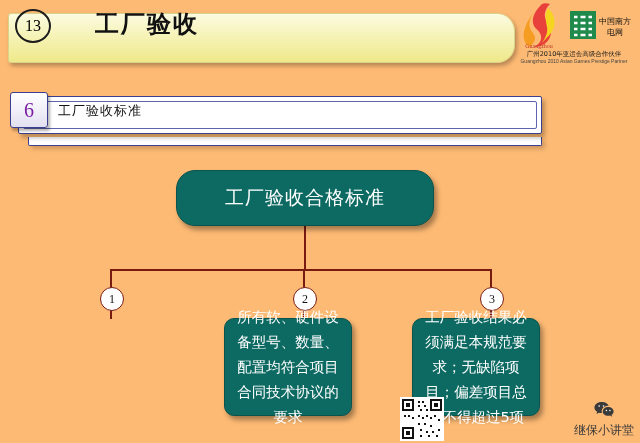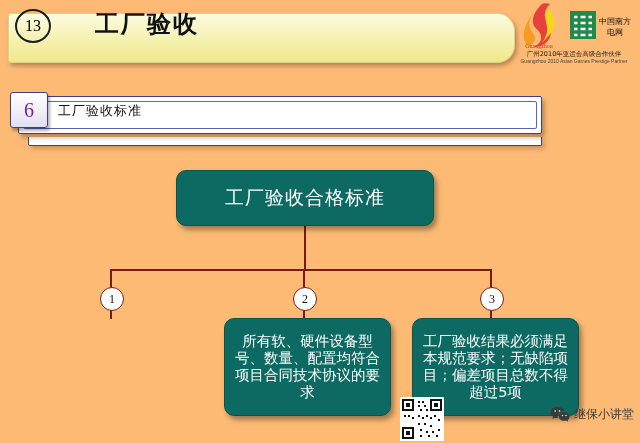--- a/index.html
+++ b/index.html
@@ -176,26 +176,27 @@
     text-align: center;
     box-sizing: border-box;
   }
   .node-root {
     left: 176px;
     top: 170px;
     width: 258px;
     height: 56px;
     font-size: 19px;
     letter-spacing: 1px;
+    border-radius: 19px;
   }
   .node-leaf {
-    width: 167px;
+    width: 128px;
     height: 98px;
     font-size: 14.5px;
-    line-height: 17px;
+    line-height: 25px;
     padding: 4px 8px;
   }
   .leaf1 { left: 30px;  top: 318px; }
   .leaf2 { left: 224px; top: 318px; }
   .leaf3 { left: 412px; top: 318px; }
 
   .connector {
     position: absolute;
     background: #7a1b12;
   }
@@ -218,24 +219,25 @@
     position: absolute;
     left: 196px;
     bottom: 2px;
     font-size: 11px;
     color: #666;
     font-family: "DejaVu Sans", sans-serif;
   }
   .footer-wechat {
     position: absolute;
     right: 6px;
-    bottom: 20px;
+    bottom: 4px;
     display: flex;
     align-items: center;
     gap: 4px;
+    flex-direction: column;
   }
   .wechat-icon {
     width: 20px;
     height: 17px;
   }
   .footer-wechat-text {
     font-size: 12px;
     color: #3a3a3a;
     font-family: "DejaVu Sans", sans-serif;
   }

